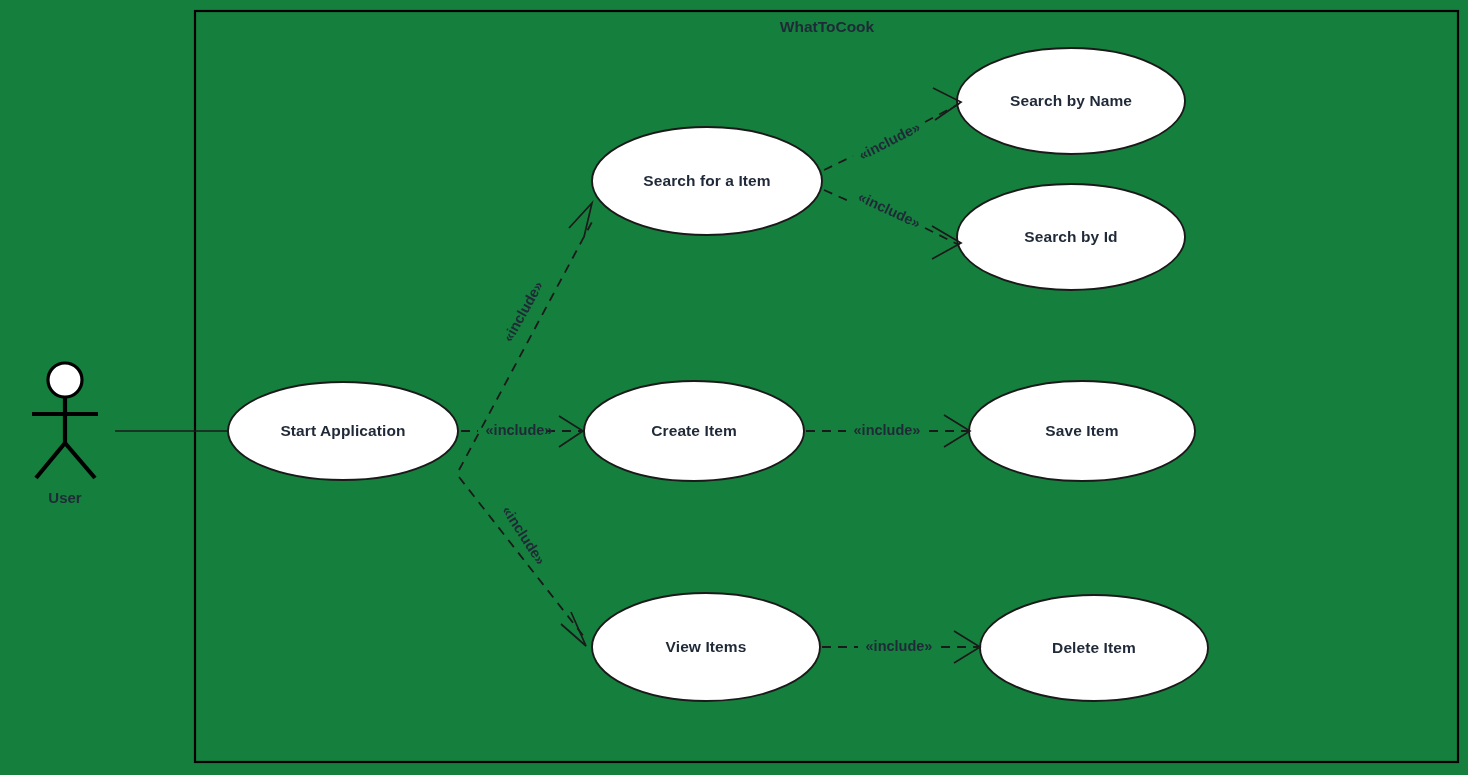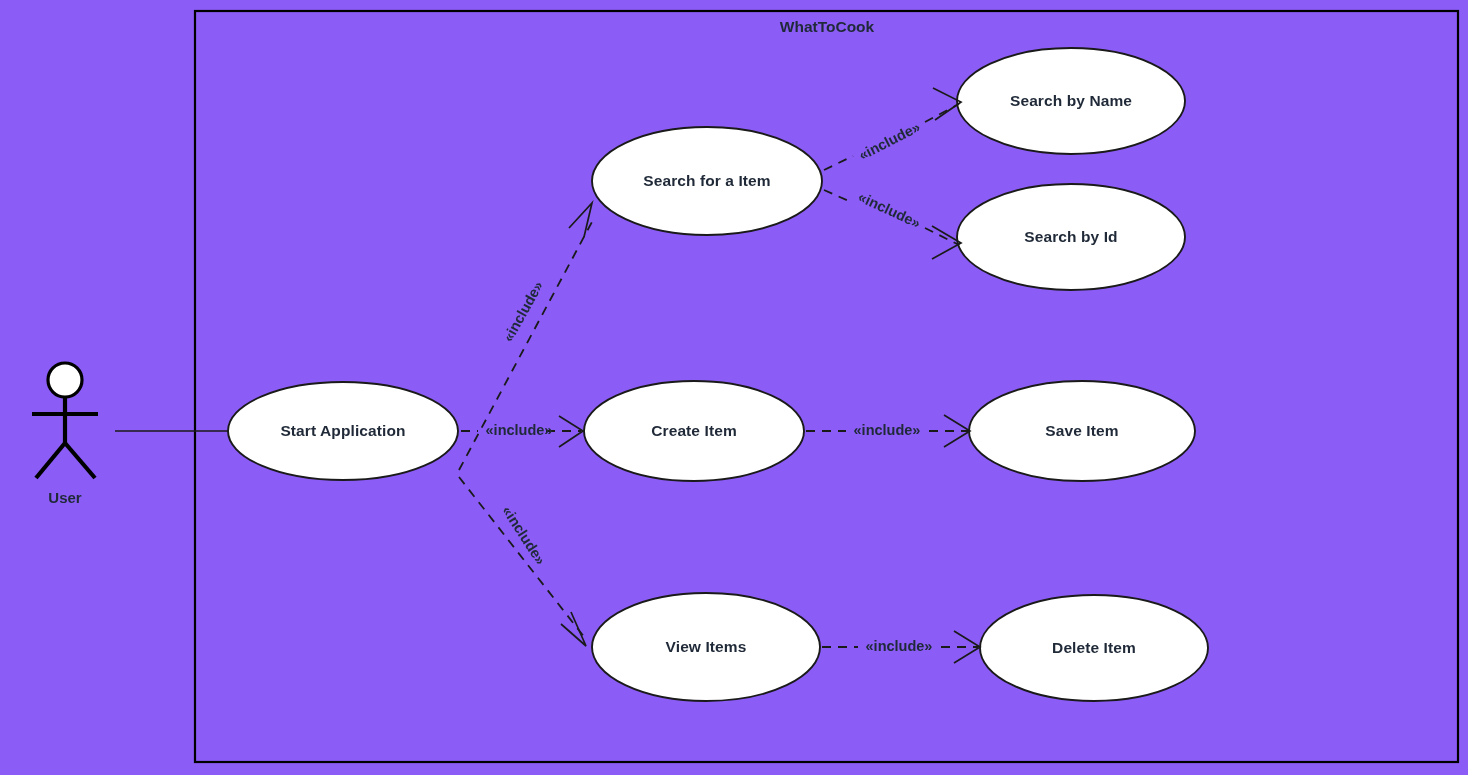--- a/index.html
+++ b/index.html
@@ -11,21 +11,21 @@
   body {
     width: 1468px;
     height: 775px;
     overflow: hidden;
     font-family: "Liberation Sans", sans-serif;
   }
   #diagram-root {
     position: relative;
     width: 1468px;
     height: 775px;
-    background: #8b5cf6;
+    background: #15803d;
   }
   svg#uml-canvas {
     display: block;
     width: 1468px;
     height: 775px;
   }
   .boundary-rect {
     fill: none;
     stroke: #000000;
     stroke-width: 2.2;

